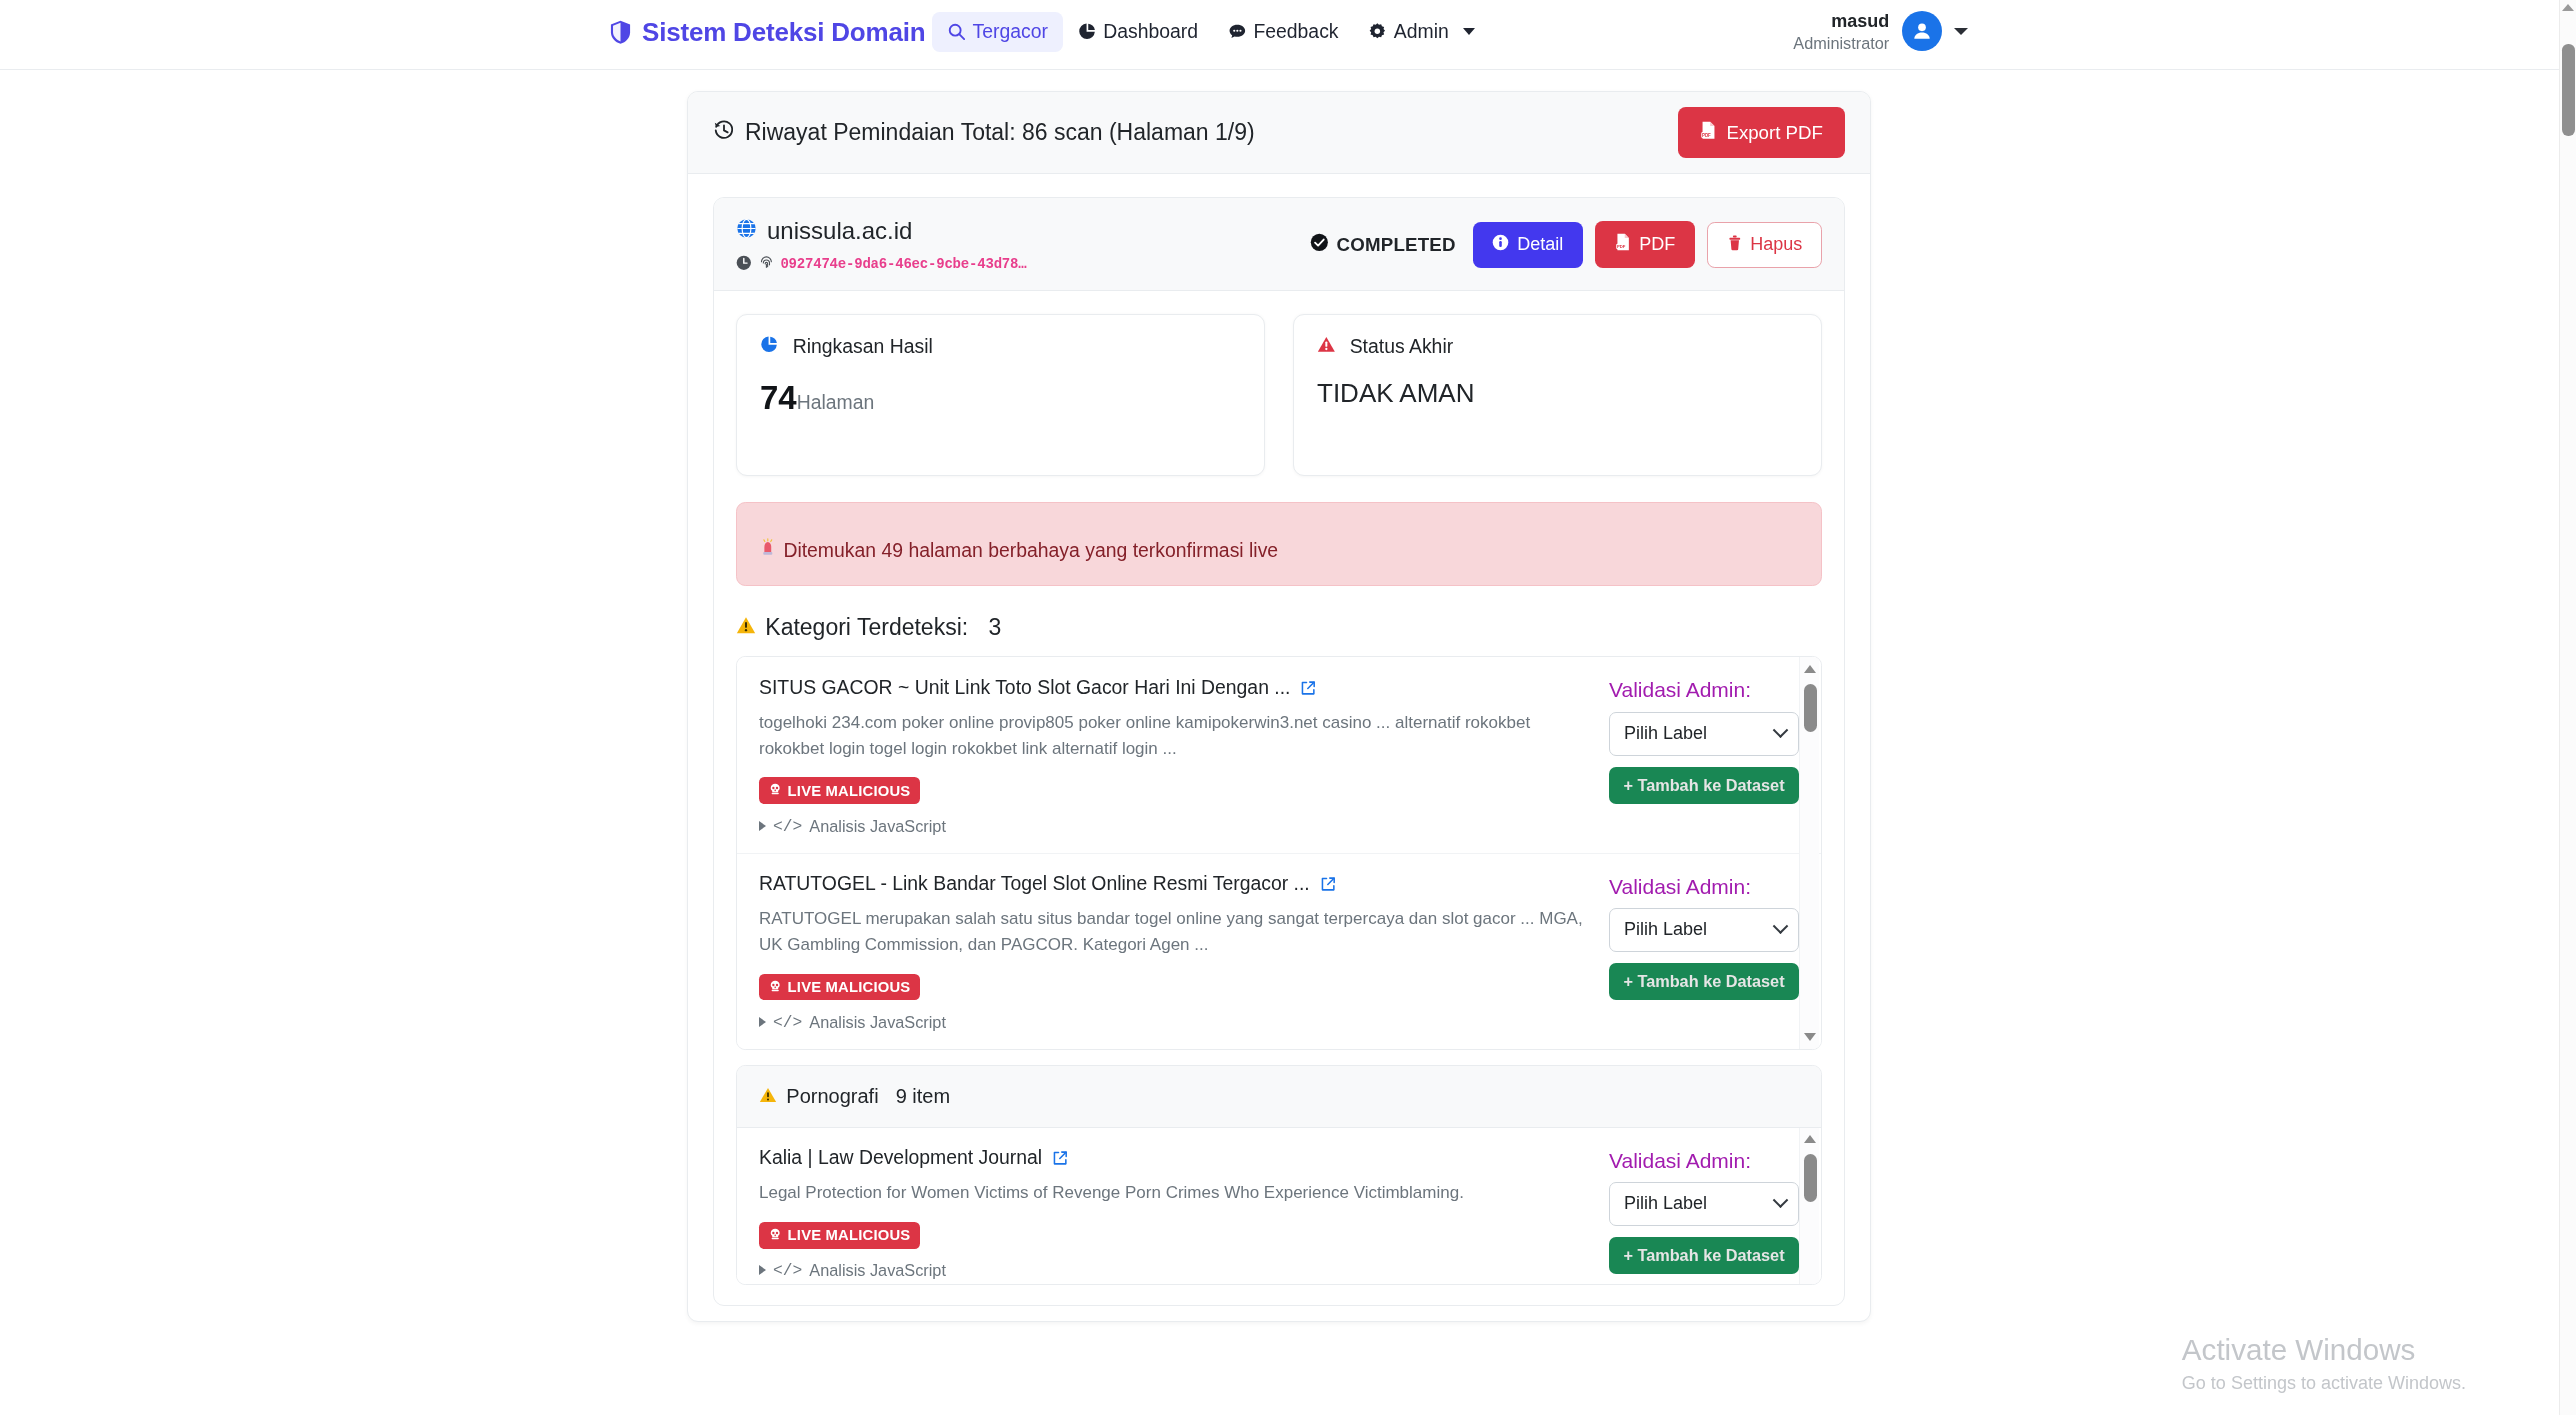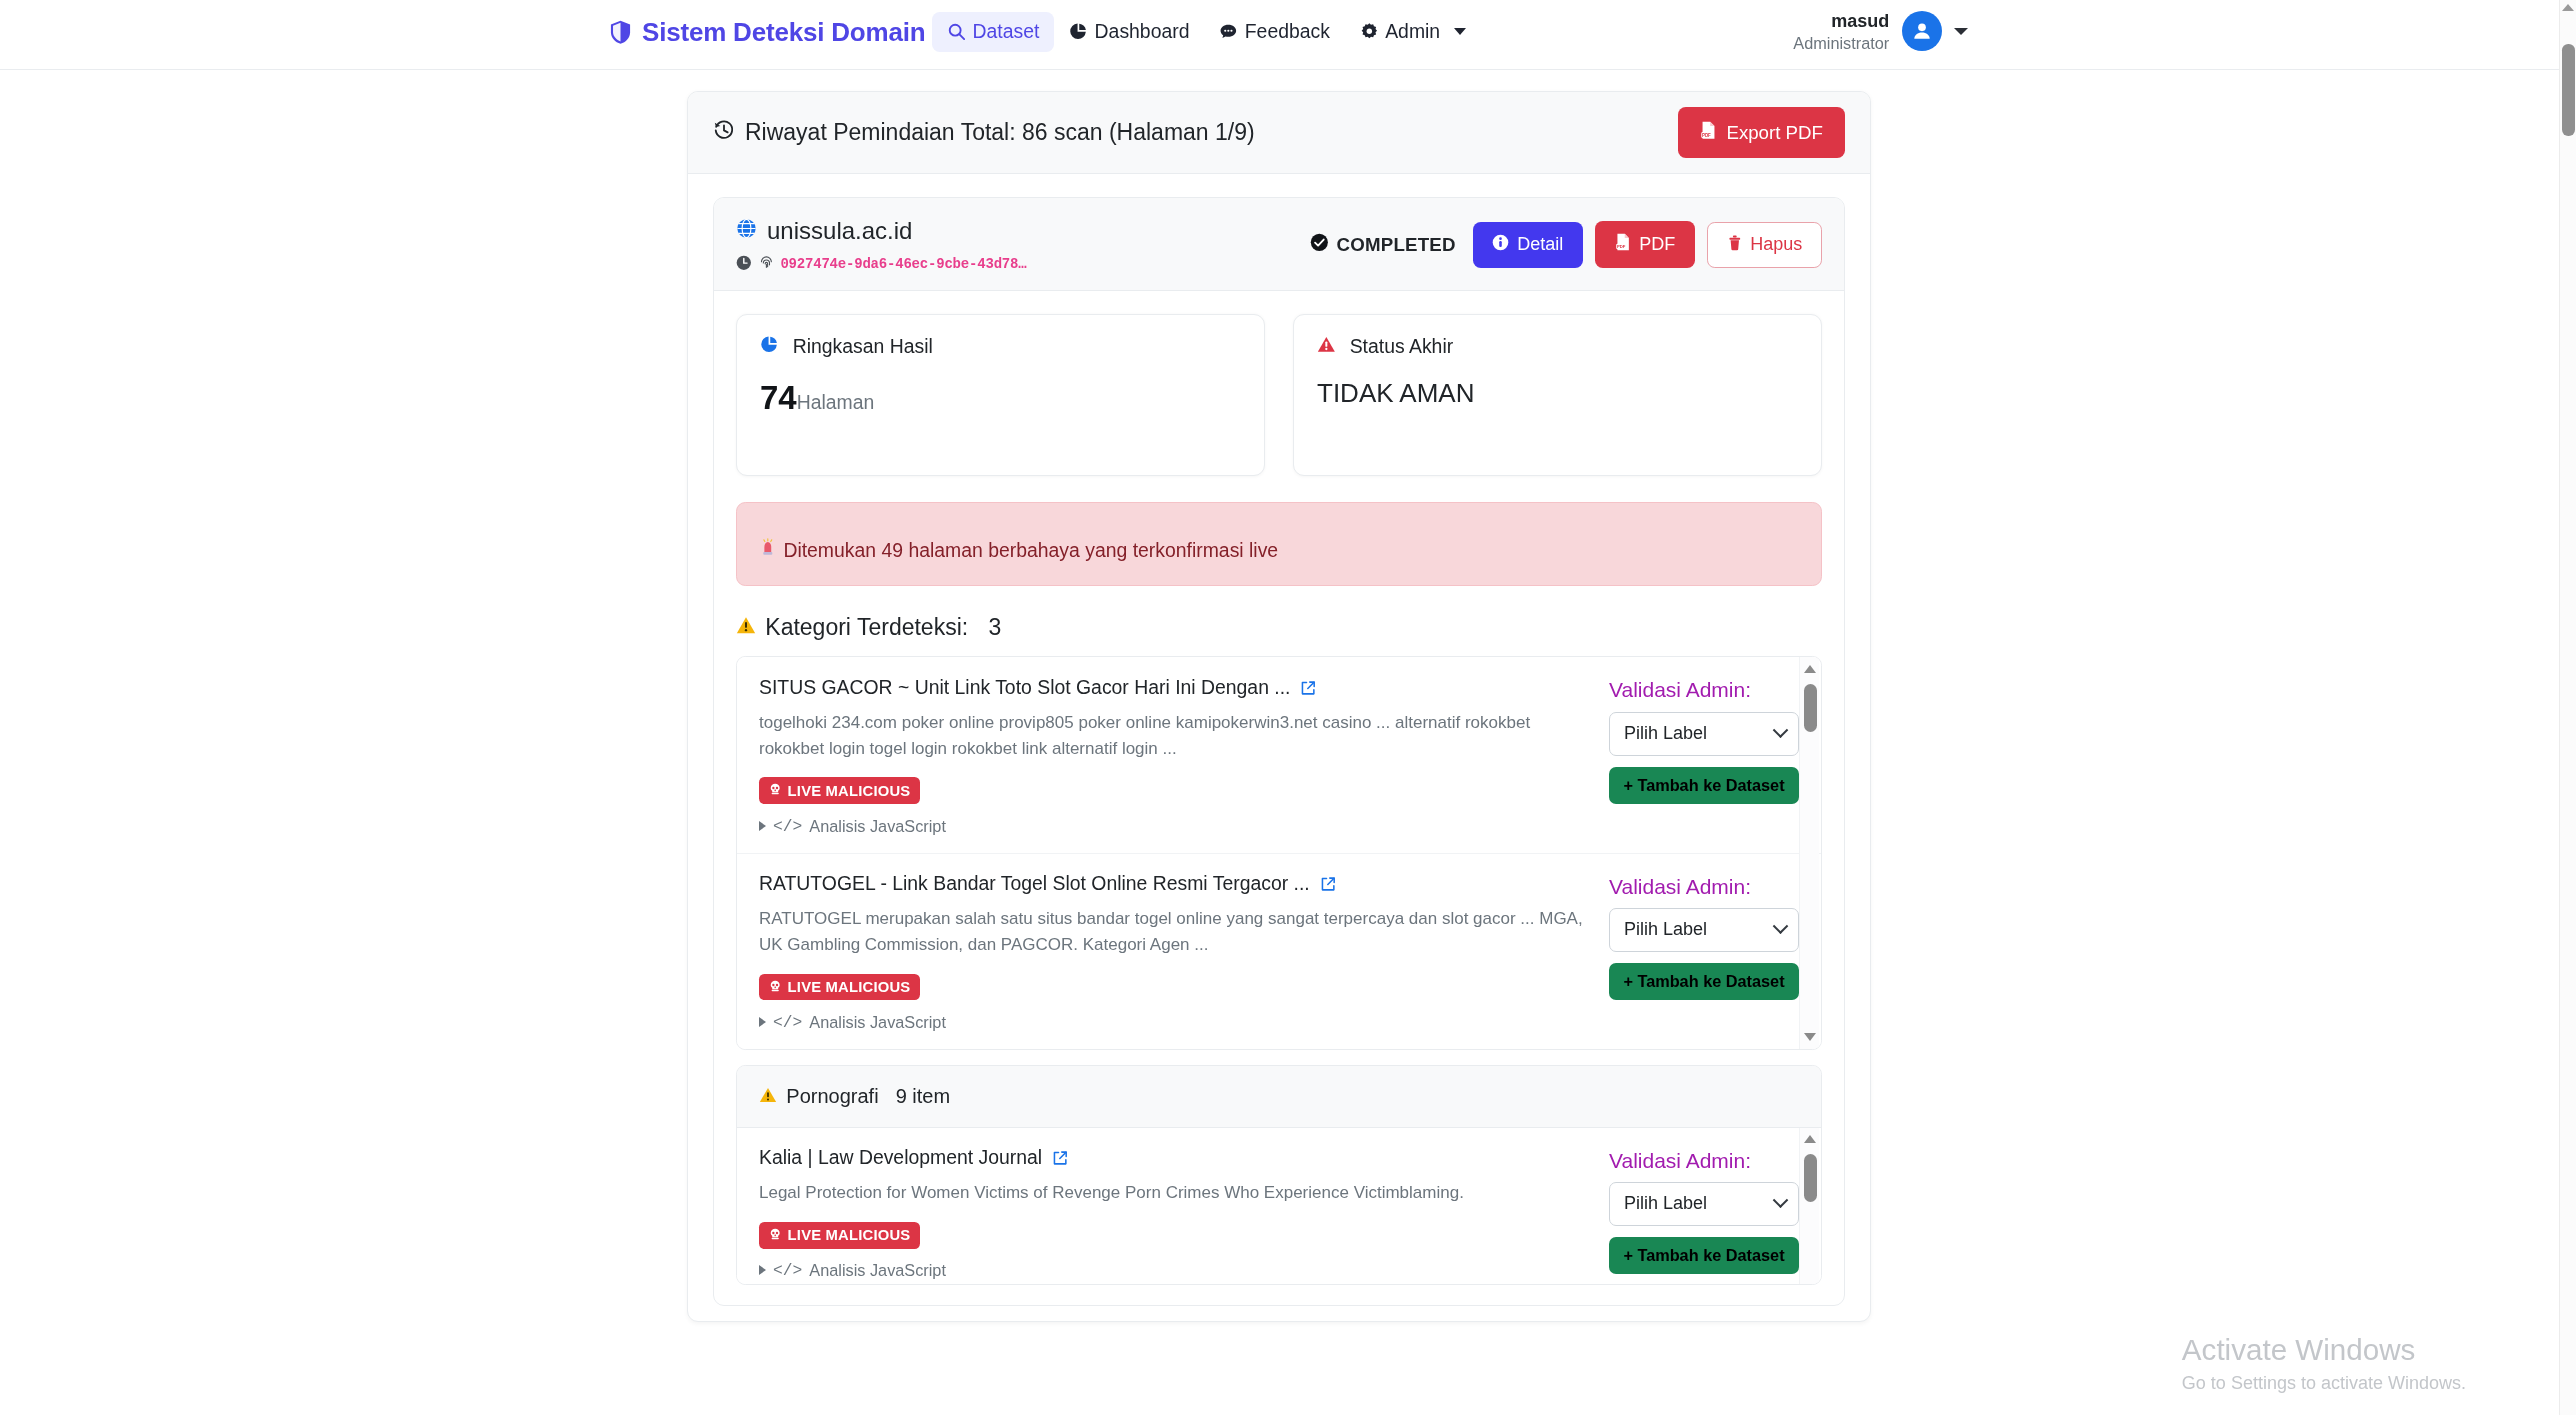--- a/index.html
+++ b/index.html
@@ -327,21 +327,21 @@
   .chev {
     width: 11px; height: 11px;
     border-right: 2.3px solid #343a40;
     border-bottom: 2.3px solid #343a40;
     transform: rotate(45deg) translate(-2.3px,-2.3px);
   }
   .btn-add {
     margin-top: 11px;
     width: 100%;
     background: #198754;
-    color: #000000;
+    color: #e5e5e5;
     border: none;
     border-radius: 7px;
     height: 37px;
     font-size: 16.3px;
     font-weight: 700;
     cursor: pointer;
     display: flex; align-items: center; justify-content: center; gap: 6.2px;
   }
 
   
@@ -427,21 +427,21 @@
 
   <div class="nav-links">
 
     <div class="nav-item active">
       <span class="nav-ico">
         <svg width="18.7" height="18.7" viewBox="0 0 24 24" fill="none" stroke="#4f46e5" stroke-width="2.4">
             <circle cx="10.5" cy="10.5" r="7"></circle>
             <line x1="16" y1="16" x2="22" y2="22" stroke-linecap="round"></line>
           </svg>
       </span>
-      <span>Dataset</span>
+      <span>Tergacor</span>
     </div>
 
     <div class="nav-item">
       <span class="nav-ico">
         <svg width="18.7" height="18.7" viewBox="0 0 24 24">
             <path d="M11 2 A10 10 0 1 0 21.6 12.6 L11 12.6 Z" fill="#1f2430"></path>
             <path d="M13.2 2.3 A10 10 0 0 1 21.7 10.4 L13.2 10.4 Z" fill="#1f2430"></path>
           </svg>
       </span>
       <span>Dashboard</span>

